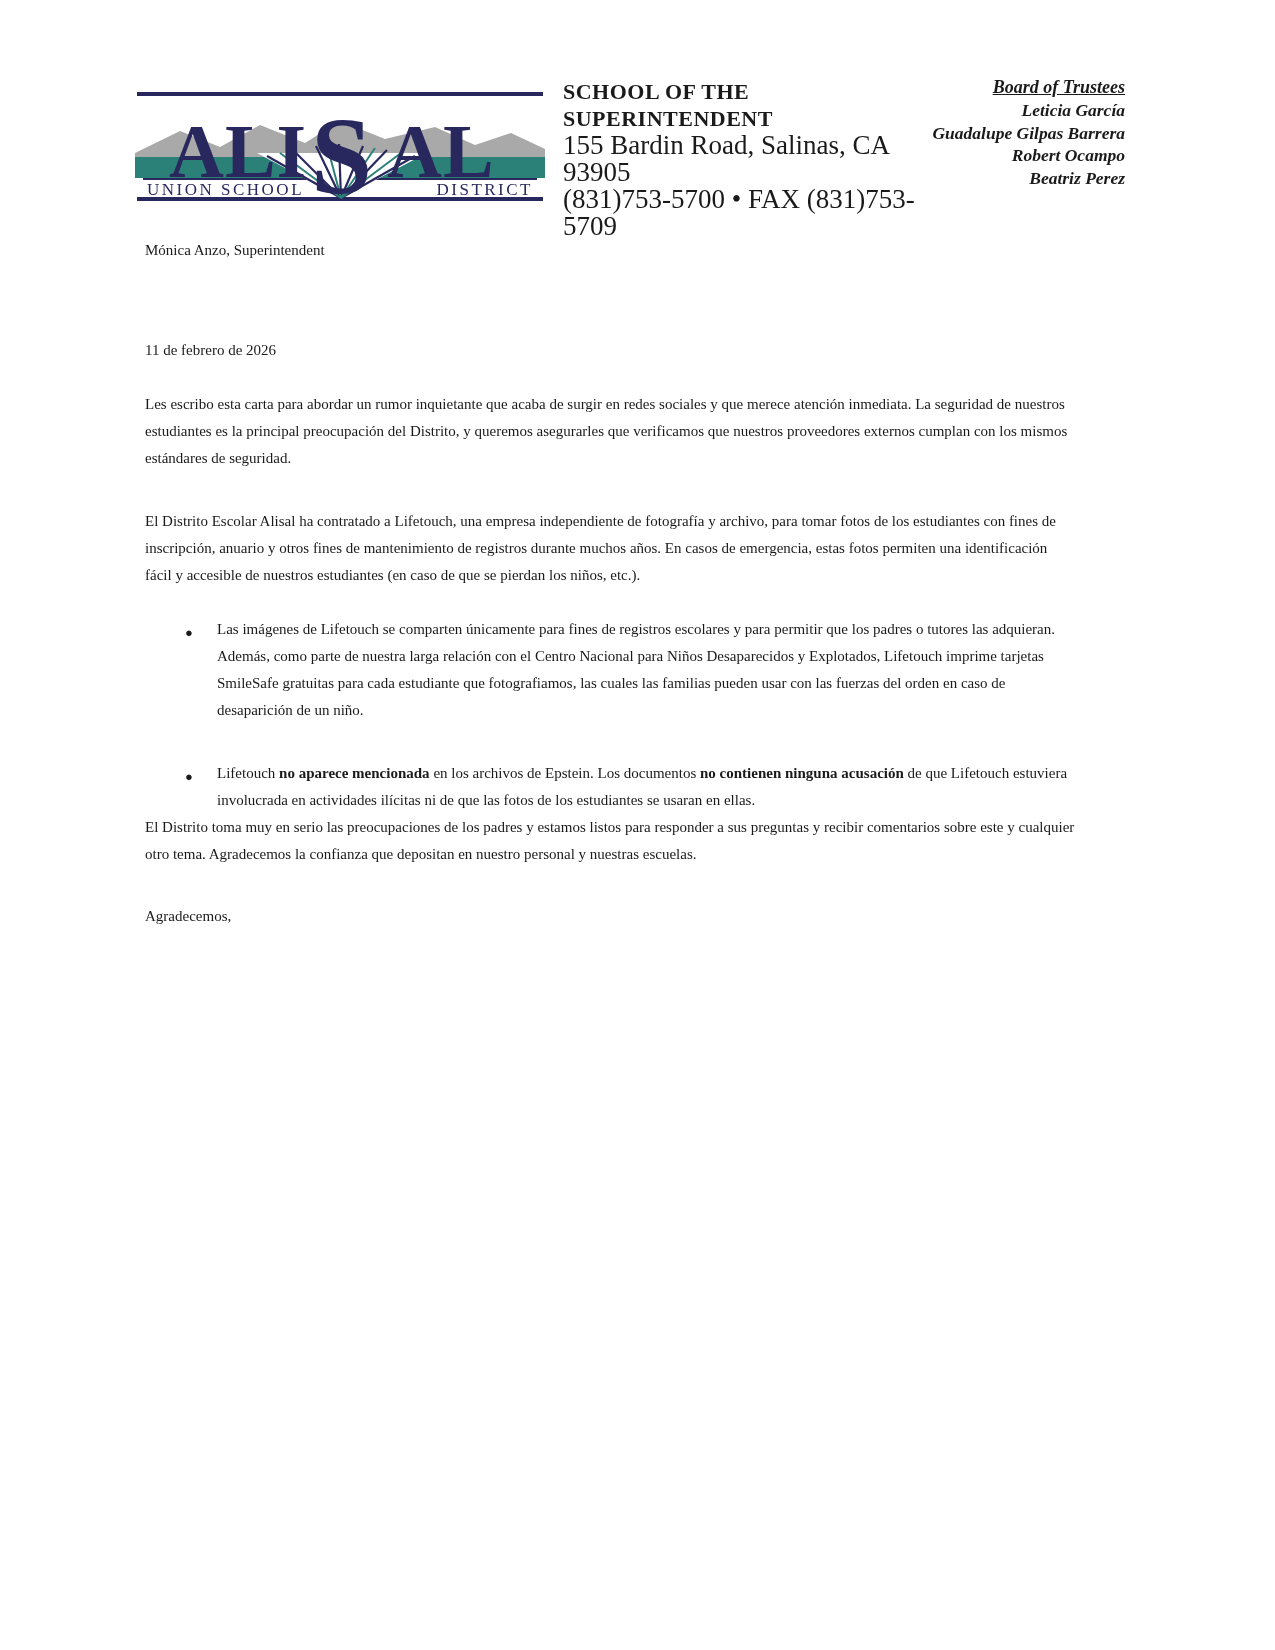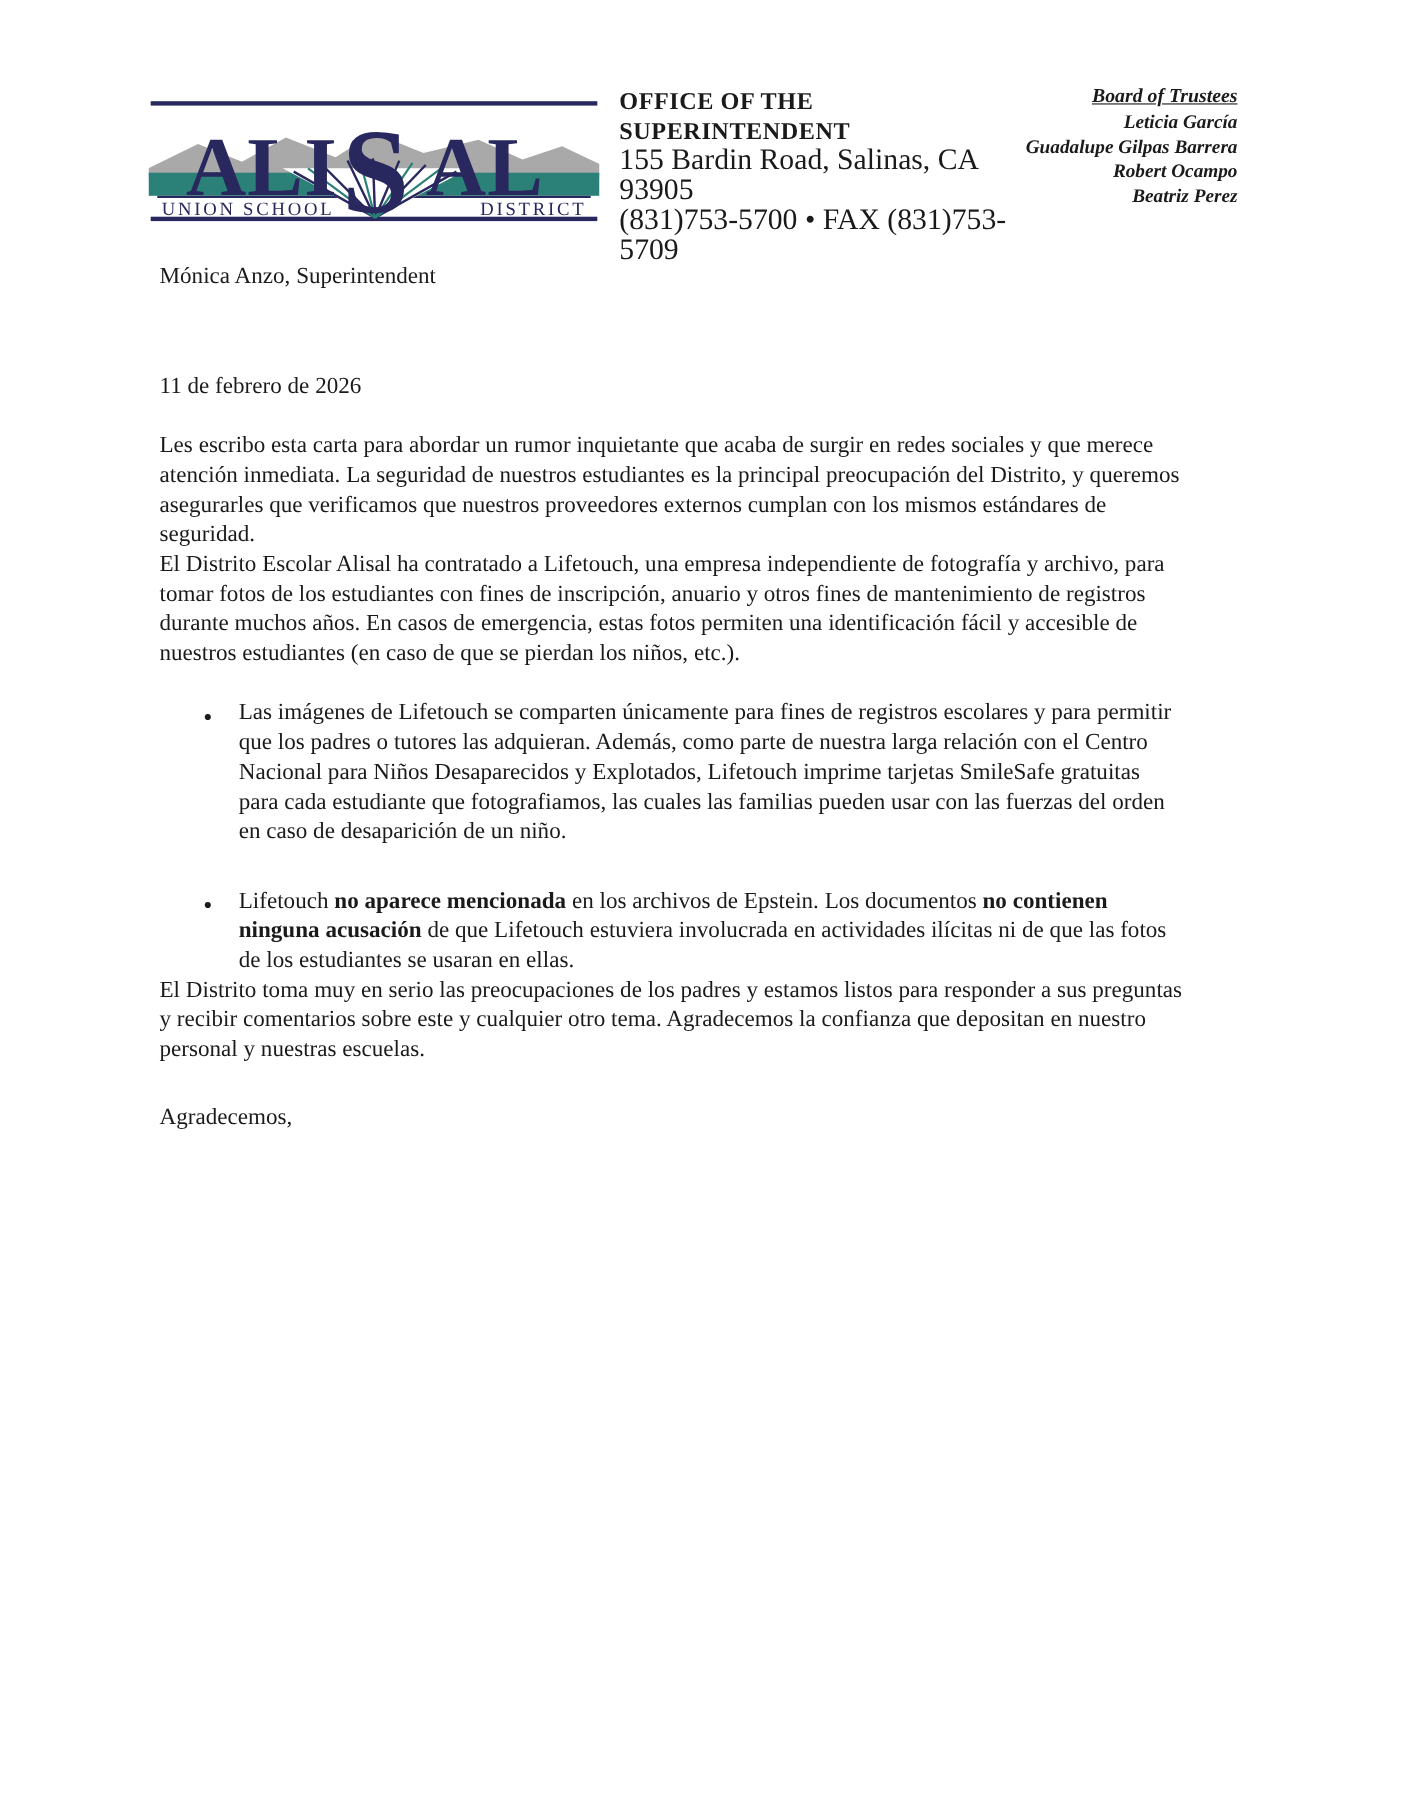--- a/index.html
+++ b/index.html
@@ -22,27 +22,27 @@
 
   .office { position: absolute; left: 428px; top: 6px; width: 360px; }
   .office-title { font-size: 22px; font-weight: bold; line-height: 27px; letter-spacing: 0.5px; }
   .office-line { font-size: 27px; font-weight: normal; line-height: 27px; white-space: pre-wrap; }
 
   .board { position: absolute; right: 0; top: 4px; text-align: right; font-style: italic; font-weight: bold; }
   .board-title { font-size: 18px; line-height: 23px; text-decoration: underline; }
   .board-member { font-size: 17.5px; line-height: 22.5px; }
 
   
-  .letter { position: absolute; top: 237px; left: 145px; width: 932px; font-size: 21px; line-height: 27px; }
+  .letter { position: absolute; top: 237px; left: 145px; width: 932px; font-size: 15px; line-height: 27px; }
 
   .from-line   { margin-top: 0; }
   .date-line   { margin-top: 73px; }
   .salutation  { margin-top: 26px; }
   .para-1      { margin-top: 27px; }
-  .para-2      { }
+  .para-2      { margin-top: 36px; }
   .para-3      { margin-top: 37px; }
   .bullet-list { margin-top: 27px; list-style: none; padding-left: 72px; }
   .bullet-list li { position: relative; }
   .bullet-list li + li { margin-top: 36px; }
   .bullet-list li::before {
     content: "●";
     position: absolute;
     left: -32px;
     top: 3px;
     font-size: 13px;
@@ -92,21 +92,21 @@
         <text x="12" y="108" font-family="Liberation Serif, DejaVu Serif, serif" font-size="17" letter-spacing="2.5" fill="#28285f">UNION SCHOOL</text>
         <text x="398" y="108" text-anchor="end" font-family="Liberation Serif, DejaVu Serif, serif" font-size="17" letter-spacing="2.5" fill="#28285f">DISTRICT</text>
 
         <text x="34" y="90" font-family="Liberation Serif, DejaVu Serif, serif" font-size="76" font-weight="bold" fill="#28285f" letter-spacing="1">ALI</text>
         <text x="176" y="106" font-family="Liberation Serif, DejaVu Serif, serif" font-size="110" font-weight="bold" fill="#28285f">S</text>
         <text x="252" y="90" font-family="Liberation Serif, DejaVu Serif, serif" font-size="76" font-weight="bold" fill="#28285f" letter-spacing="1">AL</text>
       </svg>
     </div>
 
     <div class="office">
-      <div class="office-title">OFFICE OF THE SUPERINTENDENT</div>
+      <div class="office-title">SCHOOL OF THE SUPERINTENDENT</div>
       <div class="office-line">155 Bardin Road, Salinas, CA  93905</div>
       <div class="office-line">(831)753-5700 • FAX (831)753-5709</div>
     </div>
 
     <div class="board">
       <div class="board-title">Board of Trustees</div>
       <div class="board-member">Leticia García</div>
       <div class="board-member">Guadalupe Gilpas Barrera</div>
       <div class="board-member">Robert Ocampo</div>
       <div class="board-member">Beatriz Perez</div>

